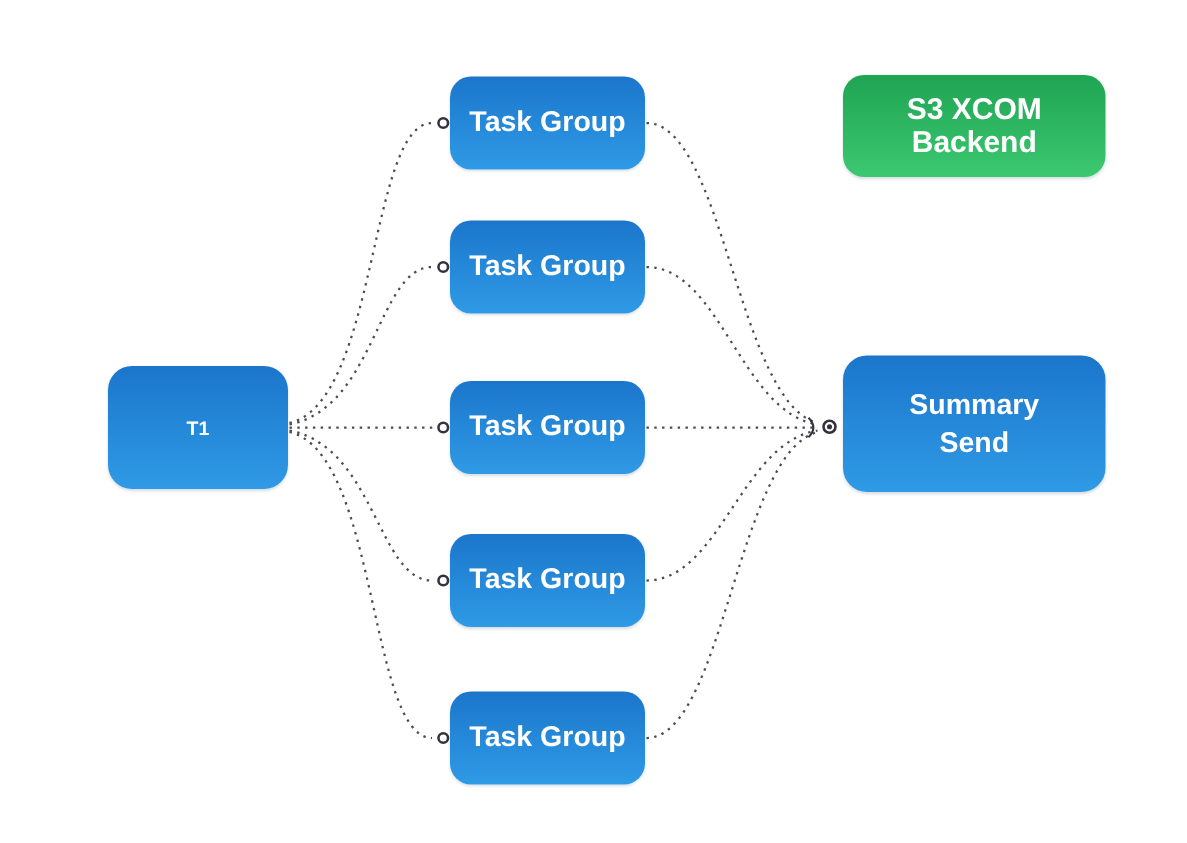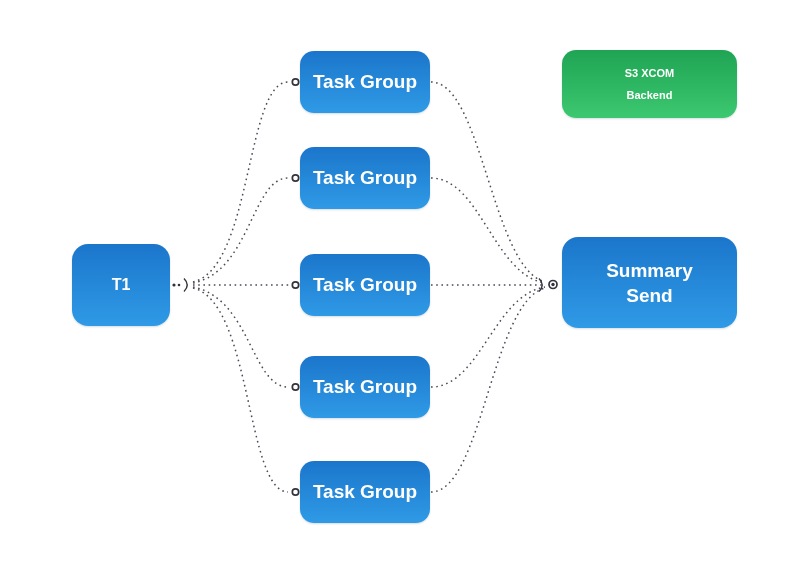--- a/index.html
+++ b/index.html
@@ -33,39 +33,39 @@
     box-shadow: 0 1px 2px rgba(40,60,90,0.18);
     cursor: pointer;
   }
   .node-blue {
     background: linear-gradient(to bottom, #1b76cb 0%, #2f9ae6 100%);
   }
   .node-green {
     background: linear-gradient(to bottom, #1fa453 0%, #3cc870 100%);
   }
   .node-t1 {
-    left: 72px; top: 244px; width: 98px; height: 82px;
-    border-radius: 16px; font-size: 16px;
+    left: 72px; top: 244px; width: 120px; height: 82px;
+    border-radius: 16px; font-size: 13px;
   }
   .node-tg {
     left: 300px; width: 130px; height: 62px;
     border-radius: 14px; font-size: 19px;
   }
   .tg-0 { top: 51px; }
   .tg-1 { top: 147px; }
   .tg-2 { top: 254px; }
   .tg-3 { top: 356px; }
   .tg-4 { top: 461px; }
   .node-send {
     left: 562px; top: 237px; width: 175px; height: 91px;
     border-radius: 16px; font-size: 19px; line-height: 25px;
   }
   .node-s3 {
     left: 562px; top: 50px; width: 175px; height: 68px;
-    border-radius: 14px; font-size: 11px; line-height: 22px;
+    border-radius: 14px; font-size: 20px; line-height: 22px;
   }
   .label-line { display: block; }
   .edge-path {
     fill: none;
     stroke: #4a4a58;
     stroke-width: 1.5;
     stroke-dasharray: 1.6 3.6;
   }
   .marker-arc {
     fill: none;

